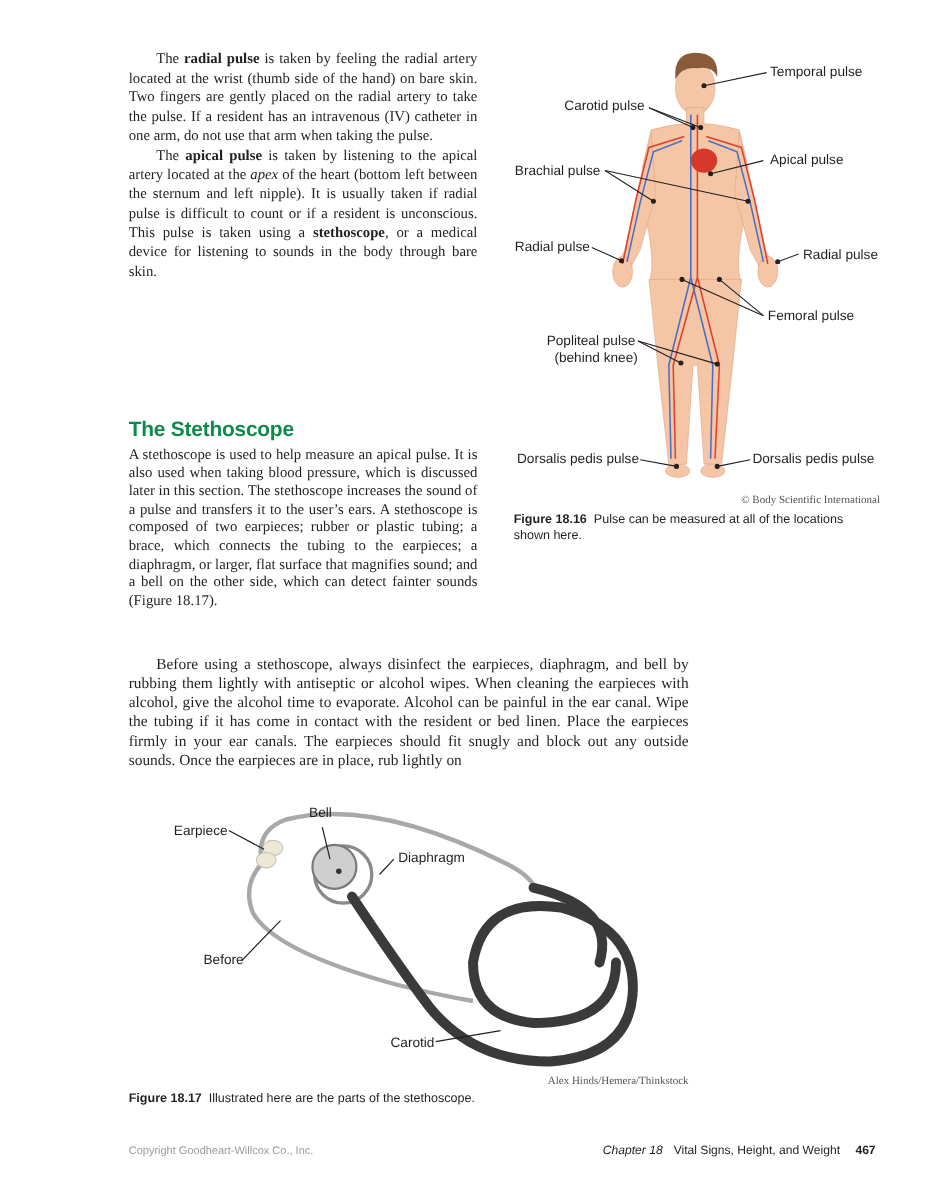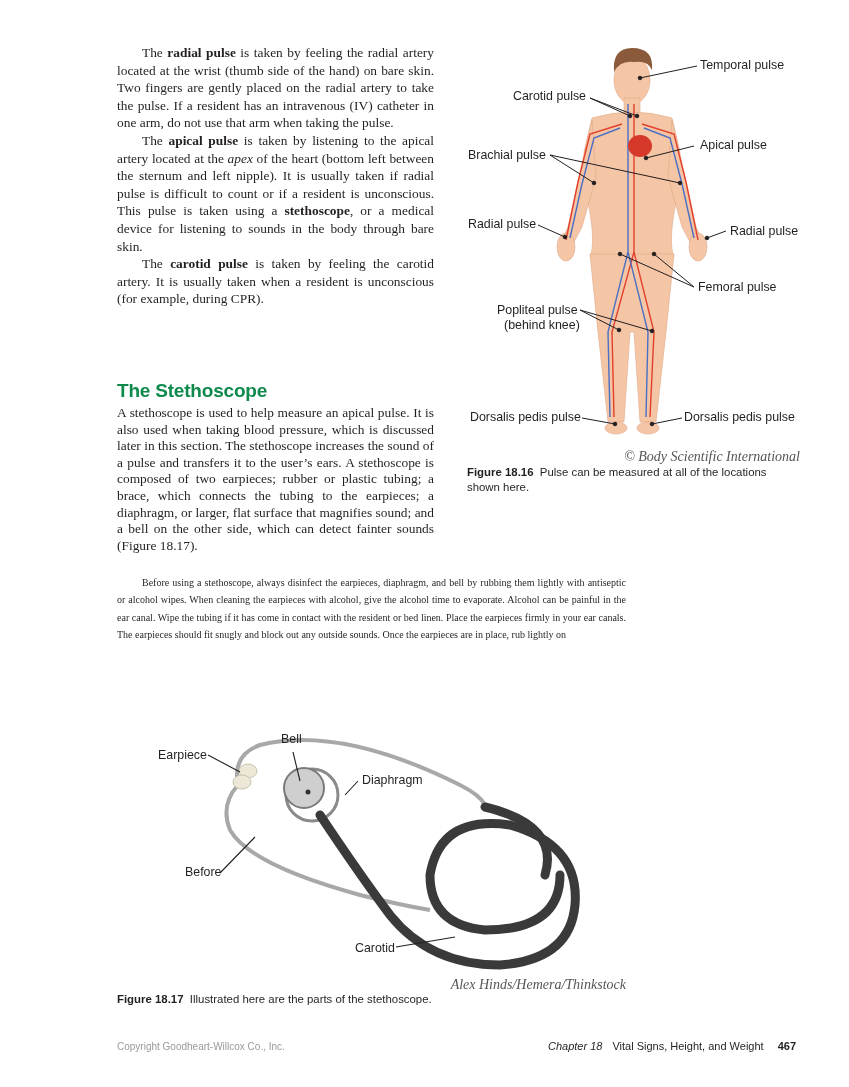--- a/index.html
+++ b/index.html
@@ -5,45 +5,44 @@
   html, body { margin:0; padding:0; background:#ffffff; }
   body { width:849px; height:1087px; position:relative; overflow:hidden; color:#231f20; }
   .serif { font-family:"Liberation Serif", "DejaVu Serif", serif; }
   .sans { font-family:"Liberation Sans", "DejaVu Sans", sans-serif; }
 
   .col-left { position:absolute; left:117px; top:44px; width:317px; font-size:13.4px; line-height:17.6px; text-align:justify; }
   .col-left p { margin:0; text-indent:25px; }
   .heading { position:absolute; left:117px; top:380px; font-size:19px; font-weight:bold; color:#0e8a4c; letter-spacing:-0.2px; }
   .col-left2 { position:absolute; left:117px; top:405px; width:317px; font-size:13.4px; line-height:16.6px; text-align:justify; }
   .col-left2 p { margin:0; }
-  .full { position:absolute; left:117px; top:574px; width:509px; font-size:10px; line-height:17.4px; text-align:justify; }
+  .full { position:absolute; left:117px; top:596px; width:509px; font-size:14px; line-height:17.4px; text-align:justify; }
   .full p { margin:0; text-indent:25px; }
 
   .fig1 { position:absolute; left:462px; top:42px; width:340px; height:410px; }
   .fig1 svg { position:absolute; left:0; top:0; }
   .lbl { position:absolute; font-size:12.4px; color:#231f20; white-space:nowrap; }
-  .credit { position:absolute; font-style:italic; font-size:14px; color:#555; white-space:nowrap; }
+  .credit { position:absolute; font-size:10px; color:#555; white-space:nowrap; }
   .cap { position:absolute; font-size:11.4px; line-height:15px; color:#231f20; }
   .cap b { font-weight:bold; }
 
   .fig2 { position:absolute; left:140px; top:715px; width:490px; height:270px; }
   .fig2 svg { position:absolute; left:0; top:0; }
 
   .footer-left { position:absolute; left:117px; top:1041px; font-size:10px; color:#9a9a9a; }
   .footer-right { position:absolute; right:53px; top:1040px; font-size:11px; color:#231f20; white-space:nowrap; }
   .footer-right i { font-style:italic; margin-right:10px;margin-left:18px; }
   .footer-right .pg { font-weight:bold; margin-left:14px; }
 </style>
 </head>
 <body>
 
 <div class="col-left serif">
   <p><span>The </span><b>radial pulse</b><span> is taken by feeling the radial artery located at the wrist (thumb side of the hand) on bare skin. Two fingers are gently placed on the radial artery to take the pulse. If a resident has an intravenous (IV) catheter in one arm, do not use that arm when taking the pulse.</span></p>
   <p><span>The </span><b>apical pulse</b><span> is taken by listening to the apical artery located at the </span><i>apex</i><span> of the heart (bottom left between the sternum and left nipple). It is usually taken if radial pulse is difficult to count or if a resident is unconscious. This pulse is taken using a </span><b>stethoscope</b><span>, or a medical device for listening to sounds in the body through bare skin.</span></p>
-  <p><span>The </span><b>carotid pulse</b><span> is taken by feeling the carotid artery. It is usually taken when a resident is unconscious (for example, during CPR).</span></p>
 </div>
 
 <div class="heading sans">The Stethoscope</div>
 
 <div class="col-left2 serif">
   <p>A stethoscope is used to help measure an apical pulse. It is also used when taking blood pressure, which is discussed later in this section. The stethoscope increases the sound of a pulse and transfers it to the user’s ears. A stethoscope is composed of two earpieces; rubber or plastic tubing; a brace, which connects the tubing to the earpieces; a diaphragm, or larger, flat surface that magnifies sound; and a bell on the other side, which can detect fainter sounds (Figure 18.17).</p>
 </div>
 
 <div class="full serif">
   <p>Before using a stethoscope, always disinfect the earpieces, diaphragm, and bell by rubbing them lightly with antiseptic or alcohol wipes. When cleaning the earpieces with alcohol, give the alcohol time to evaporate. Alcohol can be painful in the ear canal. Wipe the tubing if it has come in contact with the resident or bed linen. Place the earpieces firmly in your ear canals. The earpieces should fit snugly and block out any outside sounds. Once the earpieces are in place, rub lightly on</p>

